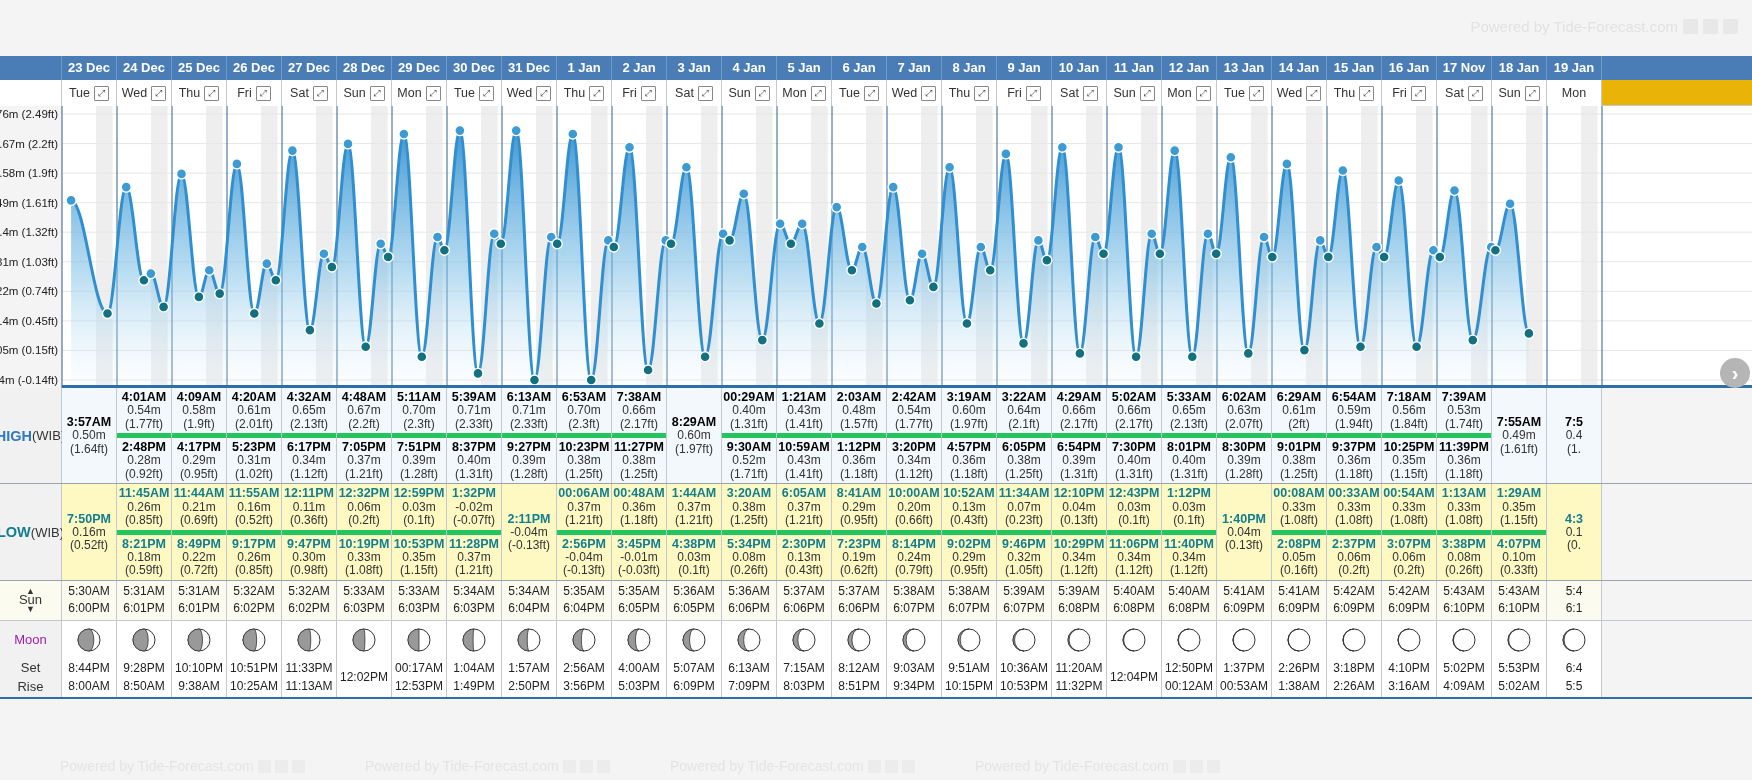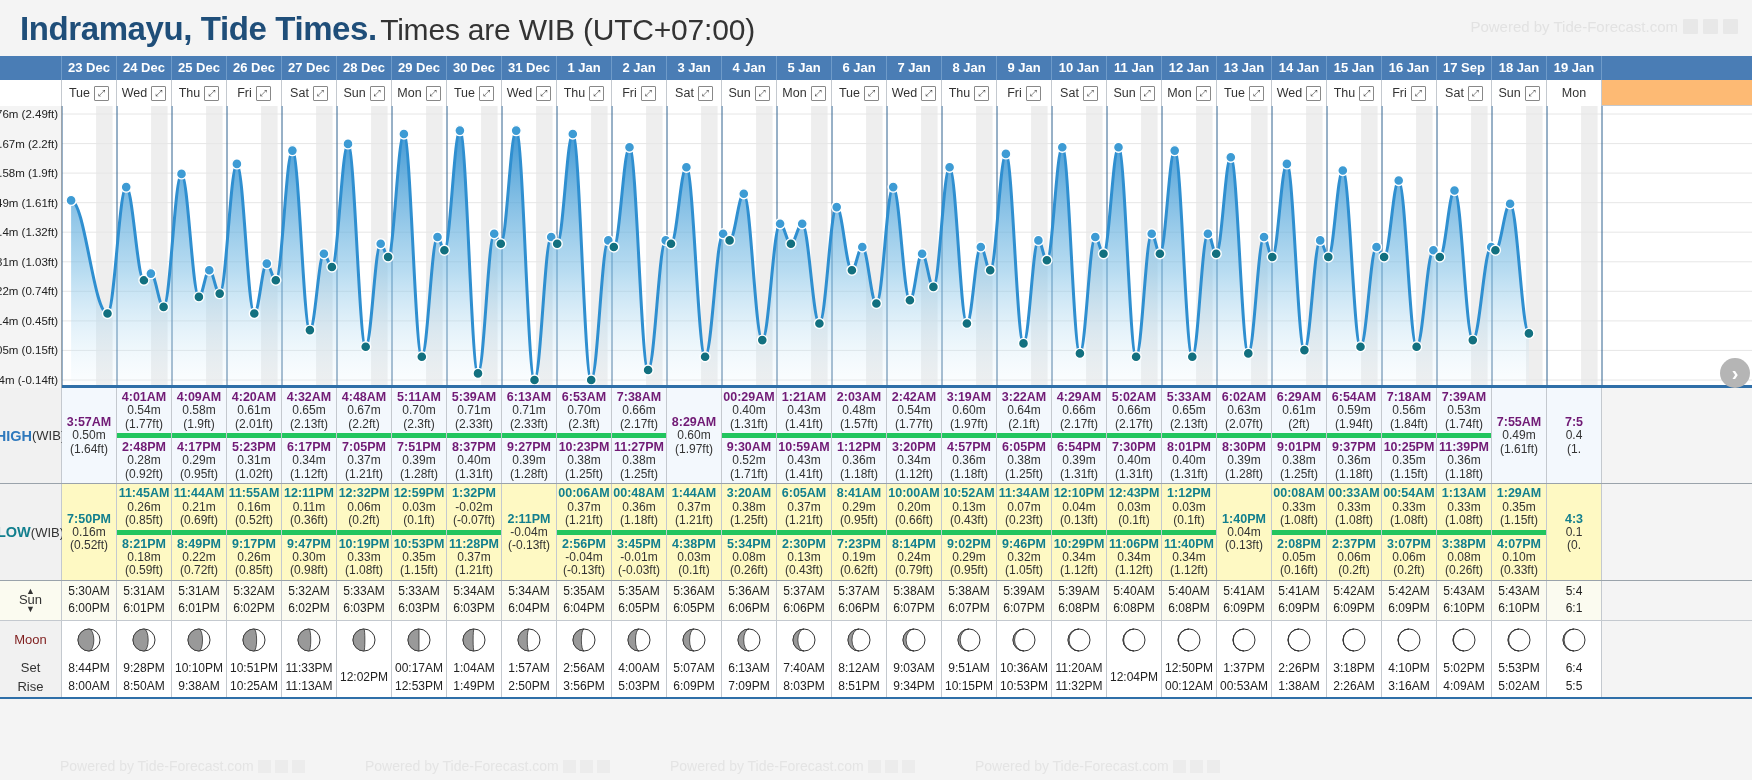--- a/index.html
+++ b/index.html
@@ -32,21 +32,21 @@
 
   
   .r-date { height:24px; background:#4a7db5; }
   .r-date .axis-cell { background:#4a7db5; border-right:1px solid #4a7db5; }
   .r-date .cell {
     color:#fff; font-weight:bold; font-size:13px; line-height:24px;
     border-right:1px solid #6f9bc9; background:#4a7db5;
   }
 
   
-  .r-day { height:26px; background:#fdba74; border-bottom:1px solid #c4c9cf; }
+  .r-day { height:26px; background:#eab308; border-bottom:1px solid #c4c9cf; }
   .r-day .axis-cell { background:#f4f4f4; border-right:1px solid #c4c9cf; }
   .r-day .cell {
     display:flex; align-items:center; justify-content:center; gap:4px;
     font-size:12.5px; color:#333; background:#fff; height:26px;
   }
   .expand-ico {
     width:15px; height:15px; border:1px solid #888; background:#fff;
     display:inline-flex; align-items:center; justify-content:center;
     font-size:9px; color:#333; line-height:1; border-radius:1px;
   }
@@ -86,21 +86,21 @@
     justify-content:center;
   }
   .evt {
     flex:1 1 0; display:flex; flex-direction:column; align-items:center;
     justify-content:center; padding:2px 0; line-height:1.13;
   }
   .evt + .evt { border-top:5px solid #22c55e; }
   .evt .t { font-weight:bold; font-size:12.5px; }
   .evt .m { font-size:12px; color:#333; }
   .evt .f { font-size:12px; color:#333; }
-  .high-band .evt .t { color:#701a75; }
+  .high-band .evt .t { color:#000000; }
   .low-band  .evt .t { color:#127f8e; }
   .high-band { min-height:95px; }
   .low-band  { min-height:95px; }
 
   
   .r-sun { display:flex; height:40px; border-bottom:1px solid #c4c9cf; }
   .sun-label {
     flex:0 0 62px; width:62px; background:#fbfbf0; border-right:1px solid #c4c9cf;
     display:flex; flex-direction:column; align-items:center; justify-content:center;
     font-size:13px; color:#333; line-height:0.82;
@@ -109,21 +109,21 @@
   .sun-col {
     flex:0 0 55px; width:55px; background:#fbfbf0; border-right:1px solid #c4c9cf;
     display:flex; flex-direction:column; align-items:center; justify-content:center;
     font-size:12px; color:#222; line-height:1.45;
   }
 
   
   .r-moon { display:flex; height:38px; }
   .moon-label {
     flex:0 0 62px; width:62px; background:#f1f1f1; border-right:1px solid #c4c9cf;
-    display:flex; align-items:center; justify-content:center; font-size:13px; color:#7f1d1d;
+    display:flex; align-items:center; justify-content:center; font-size:13px; color:#a21caf;
   }
   .moon-col {
     flex:0 0 55px; width:55px; background:#fff; border-right:1px solid #c4c9cf;
     display:flex; align-items:center; justify-content:center;
   }
   .r-setrise { display:flex; height:40px; border-bottom:2px solid #2f6fa8; }
   .sr-label {
     flex:0 0 62px; width:62px; background:#f1f1f1; border-right:1px solid #c4c9cf;
     display:flex; flex-direction:column; align-items:center; justify-content:center;
     font-size:13px; color:#333; line-height:1.45;
@@ -152,24 +152,20 @@
     display:flex; align-items:center; justify-content:center;
     font-size:20px; font-weight:bold; cursor:pointer; z-index:40;
   }
 </style>
 </head>
 <body>
 
 <div id="app">
 
   <div class="titlebar">
-    <div class="title-wrap">
-      <span class="title-main">Indramayu, Tide Times.</span>
-      <span class="title-sub">Times are WIB (UTC+07:00)</span>
-    </div>
     <div class="powered-top">
       <span>Powered by Tide-Forecast.com</span>
       <span class="pw-ico"></span>
       <span class="pw-ico"></span>
       <span class="pw-ico"></span>
     </div>
   </div>
 
   <div class="table">
 
@@ -193,21 +189,21 @@
         <div class="cell">7 Jan</div>
         <div class="cell">8 Jan</div>
         <div class="cell">9 Jan</div>
         <div class="cell">10 Jan</div>
         <div class="cell">11 Jan</div>
         <div class="cell">12 Jan</div>
         <div class="cell">13 Jan</div>
         <div class="cell">14 Jan</div>
         <div class="cell">15 Jan</div>
         <div class="cell">16 Jan</div>
-        <div class="cell">17 Sep</div>
+        <div class="cell">17 Nov</div>
         <div class="cell">18 Jan</div>
         <div class="cell">19 Jan</div>
       </div>
 
     <div class="row r-day" id="row-day">
       <div class="cell axis-cell"></div>
     <div class="cell">
           <span>Tue</span>
           <span class="expand-ico">⤢</span>
         </div>
@@ -1507,21 +1503,21 @@
         </div>
         <div class="sr-col">
           <div>5:07AM</div>
           <div>6:09PM</div>
         </div>
         <div class="sr-col">
           <div>6:13AM</div>
           <div>7:09PM</div>
         </div>
         <div class="sr-col">
-          <div>7:40AM</div>
+          <div>7:15AM</div>
           <div>8:03PM</div>
         </div>
         <div class="sr-col">
           <div>8:12AM</div>
           <div>8:51PM</div>
         </div>
         <div class="sr-col">
           <div>9:03AM</div>
           <div>9:34PM</div>
         </div>

